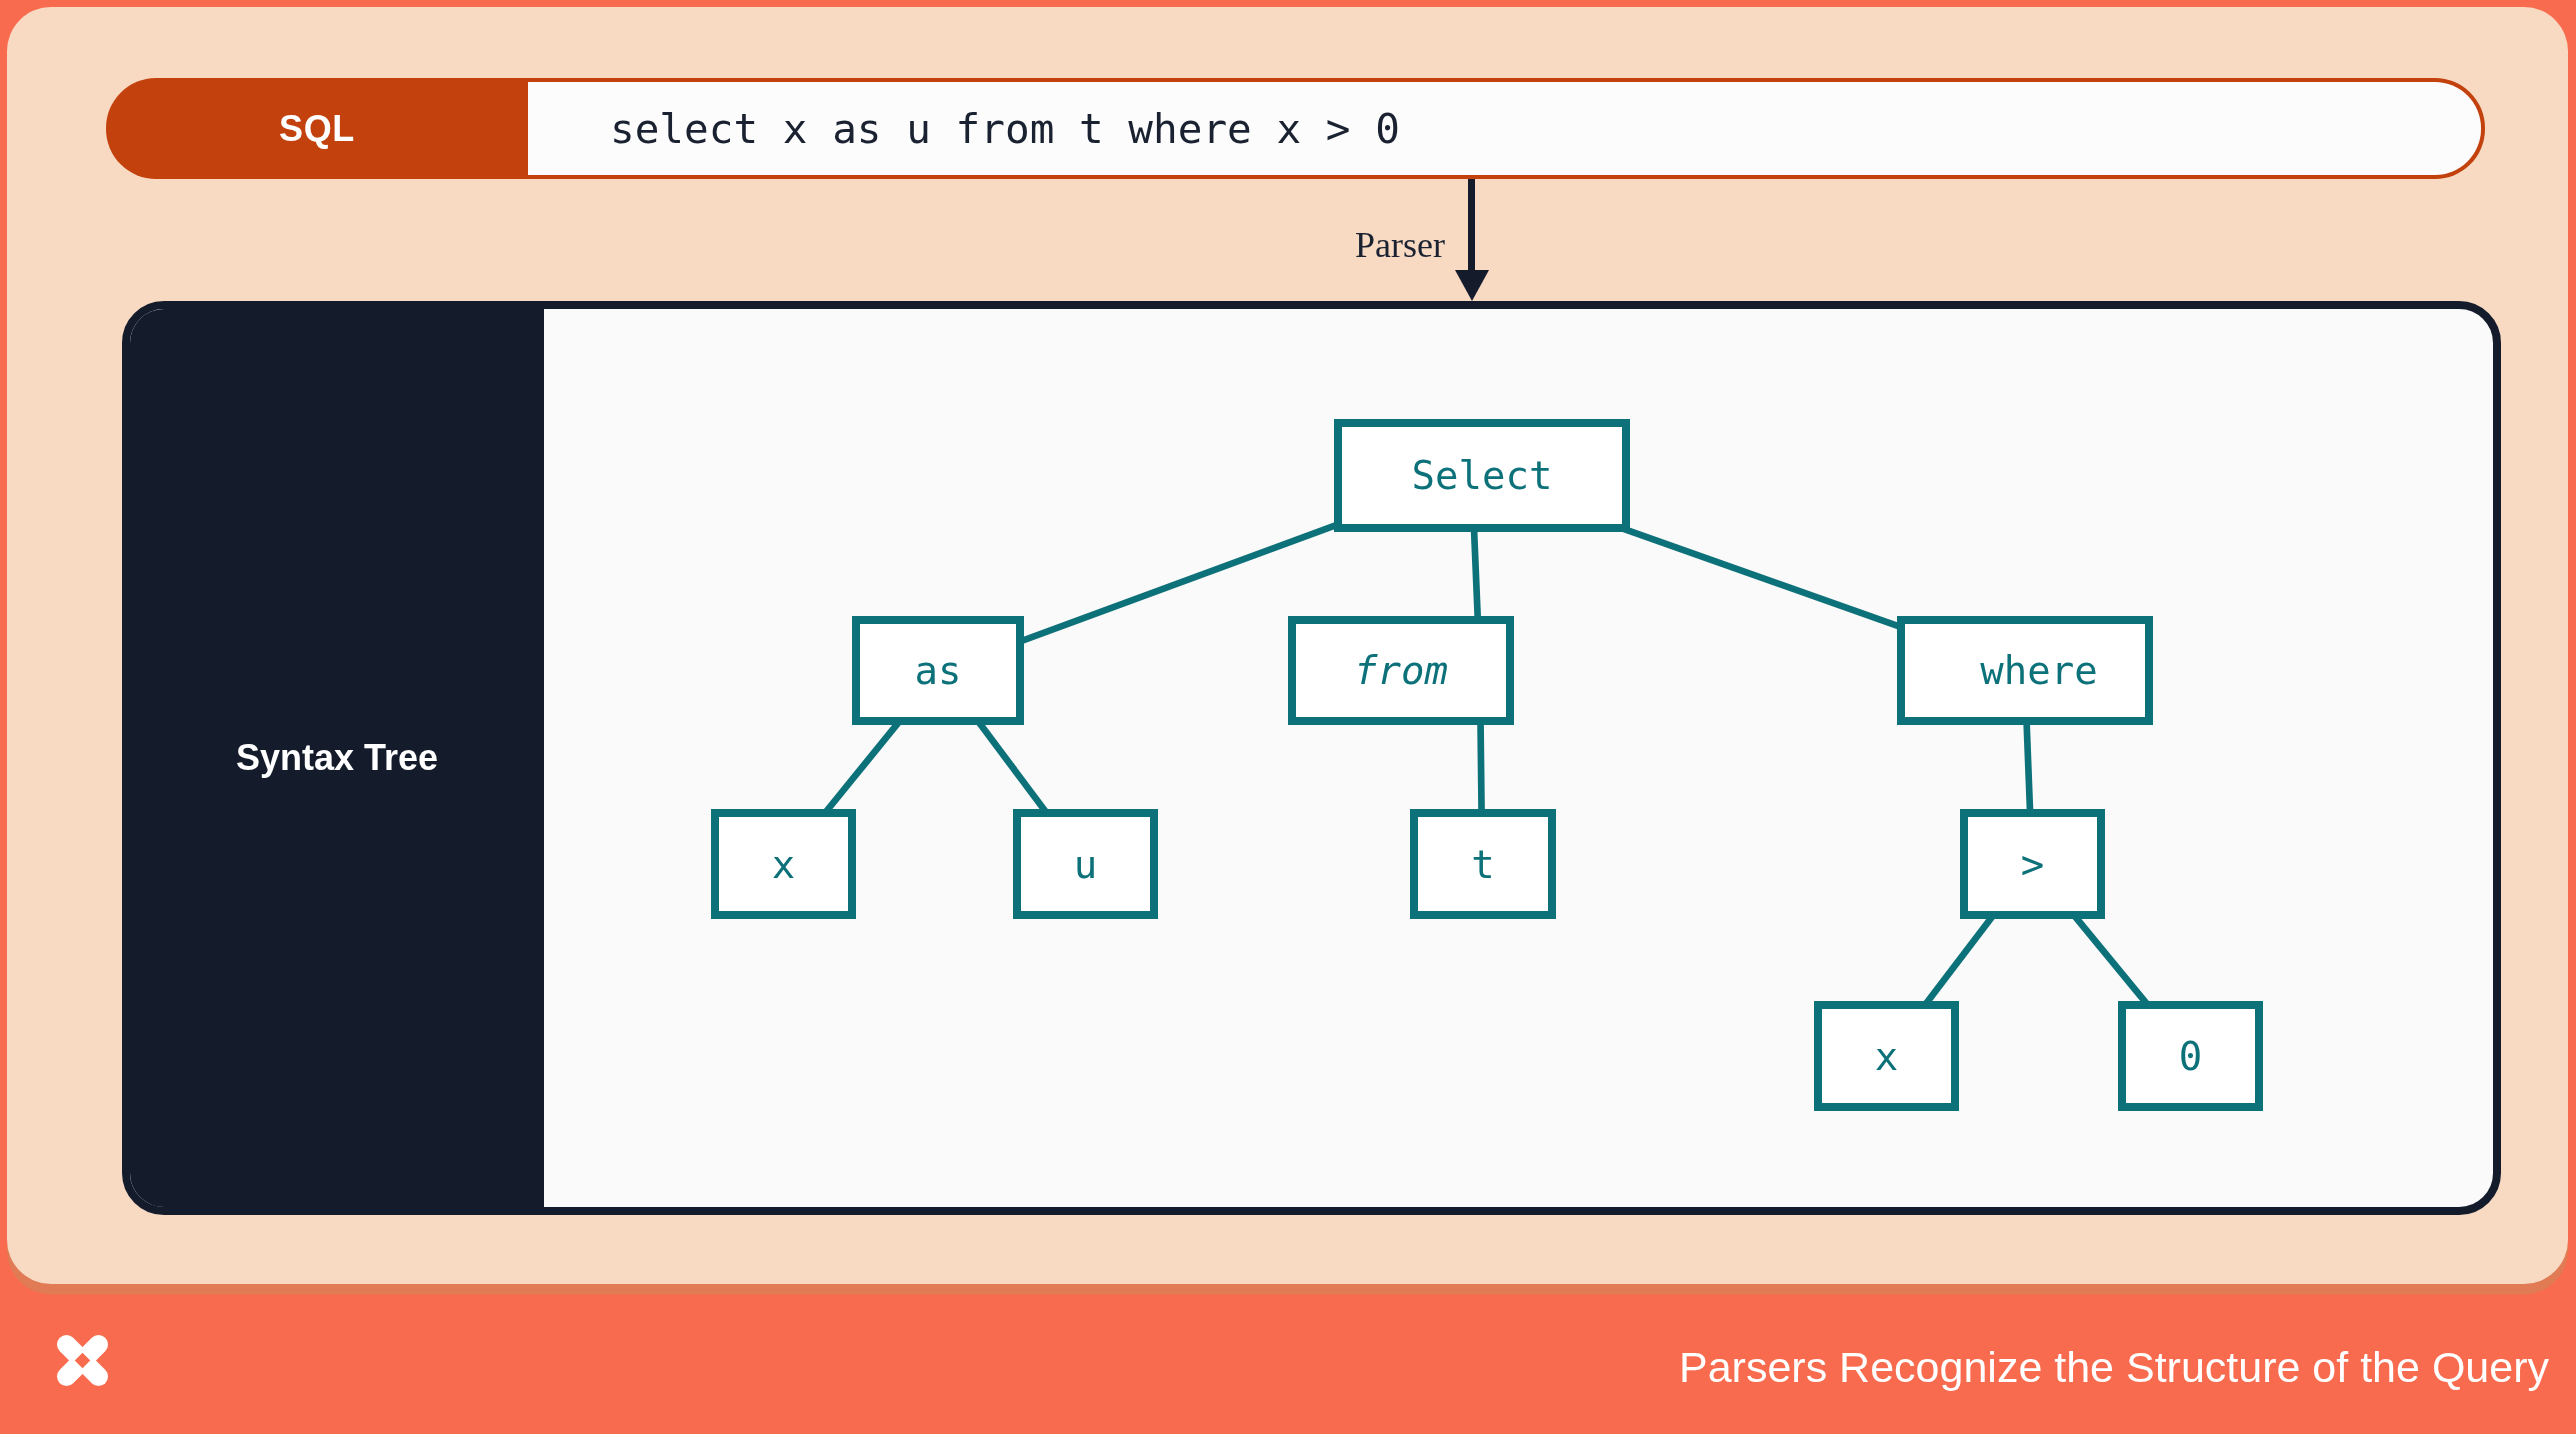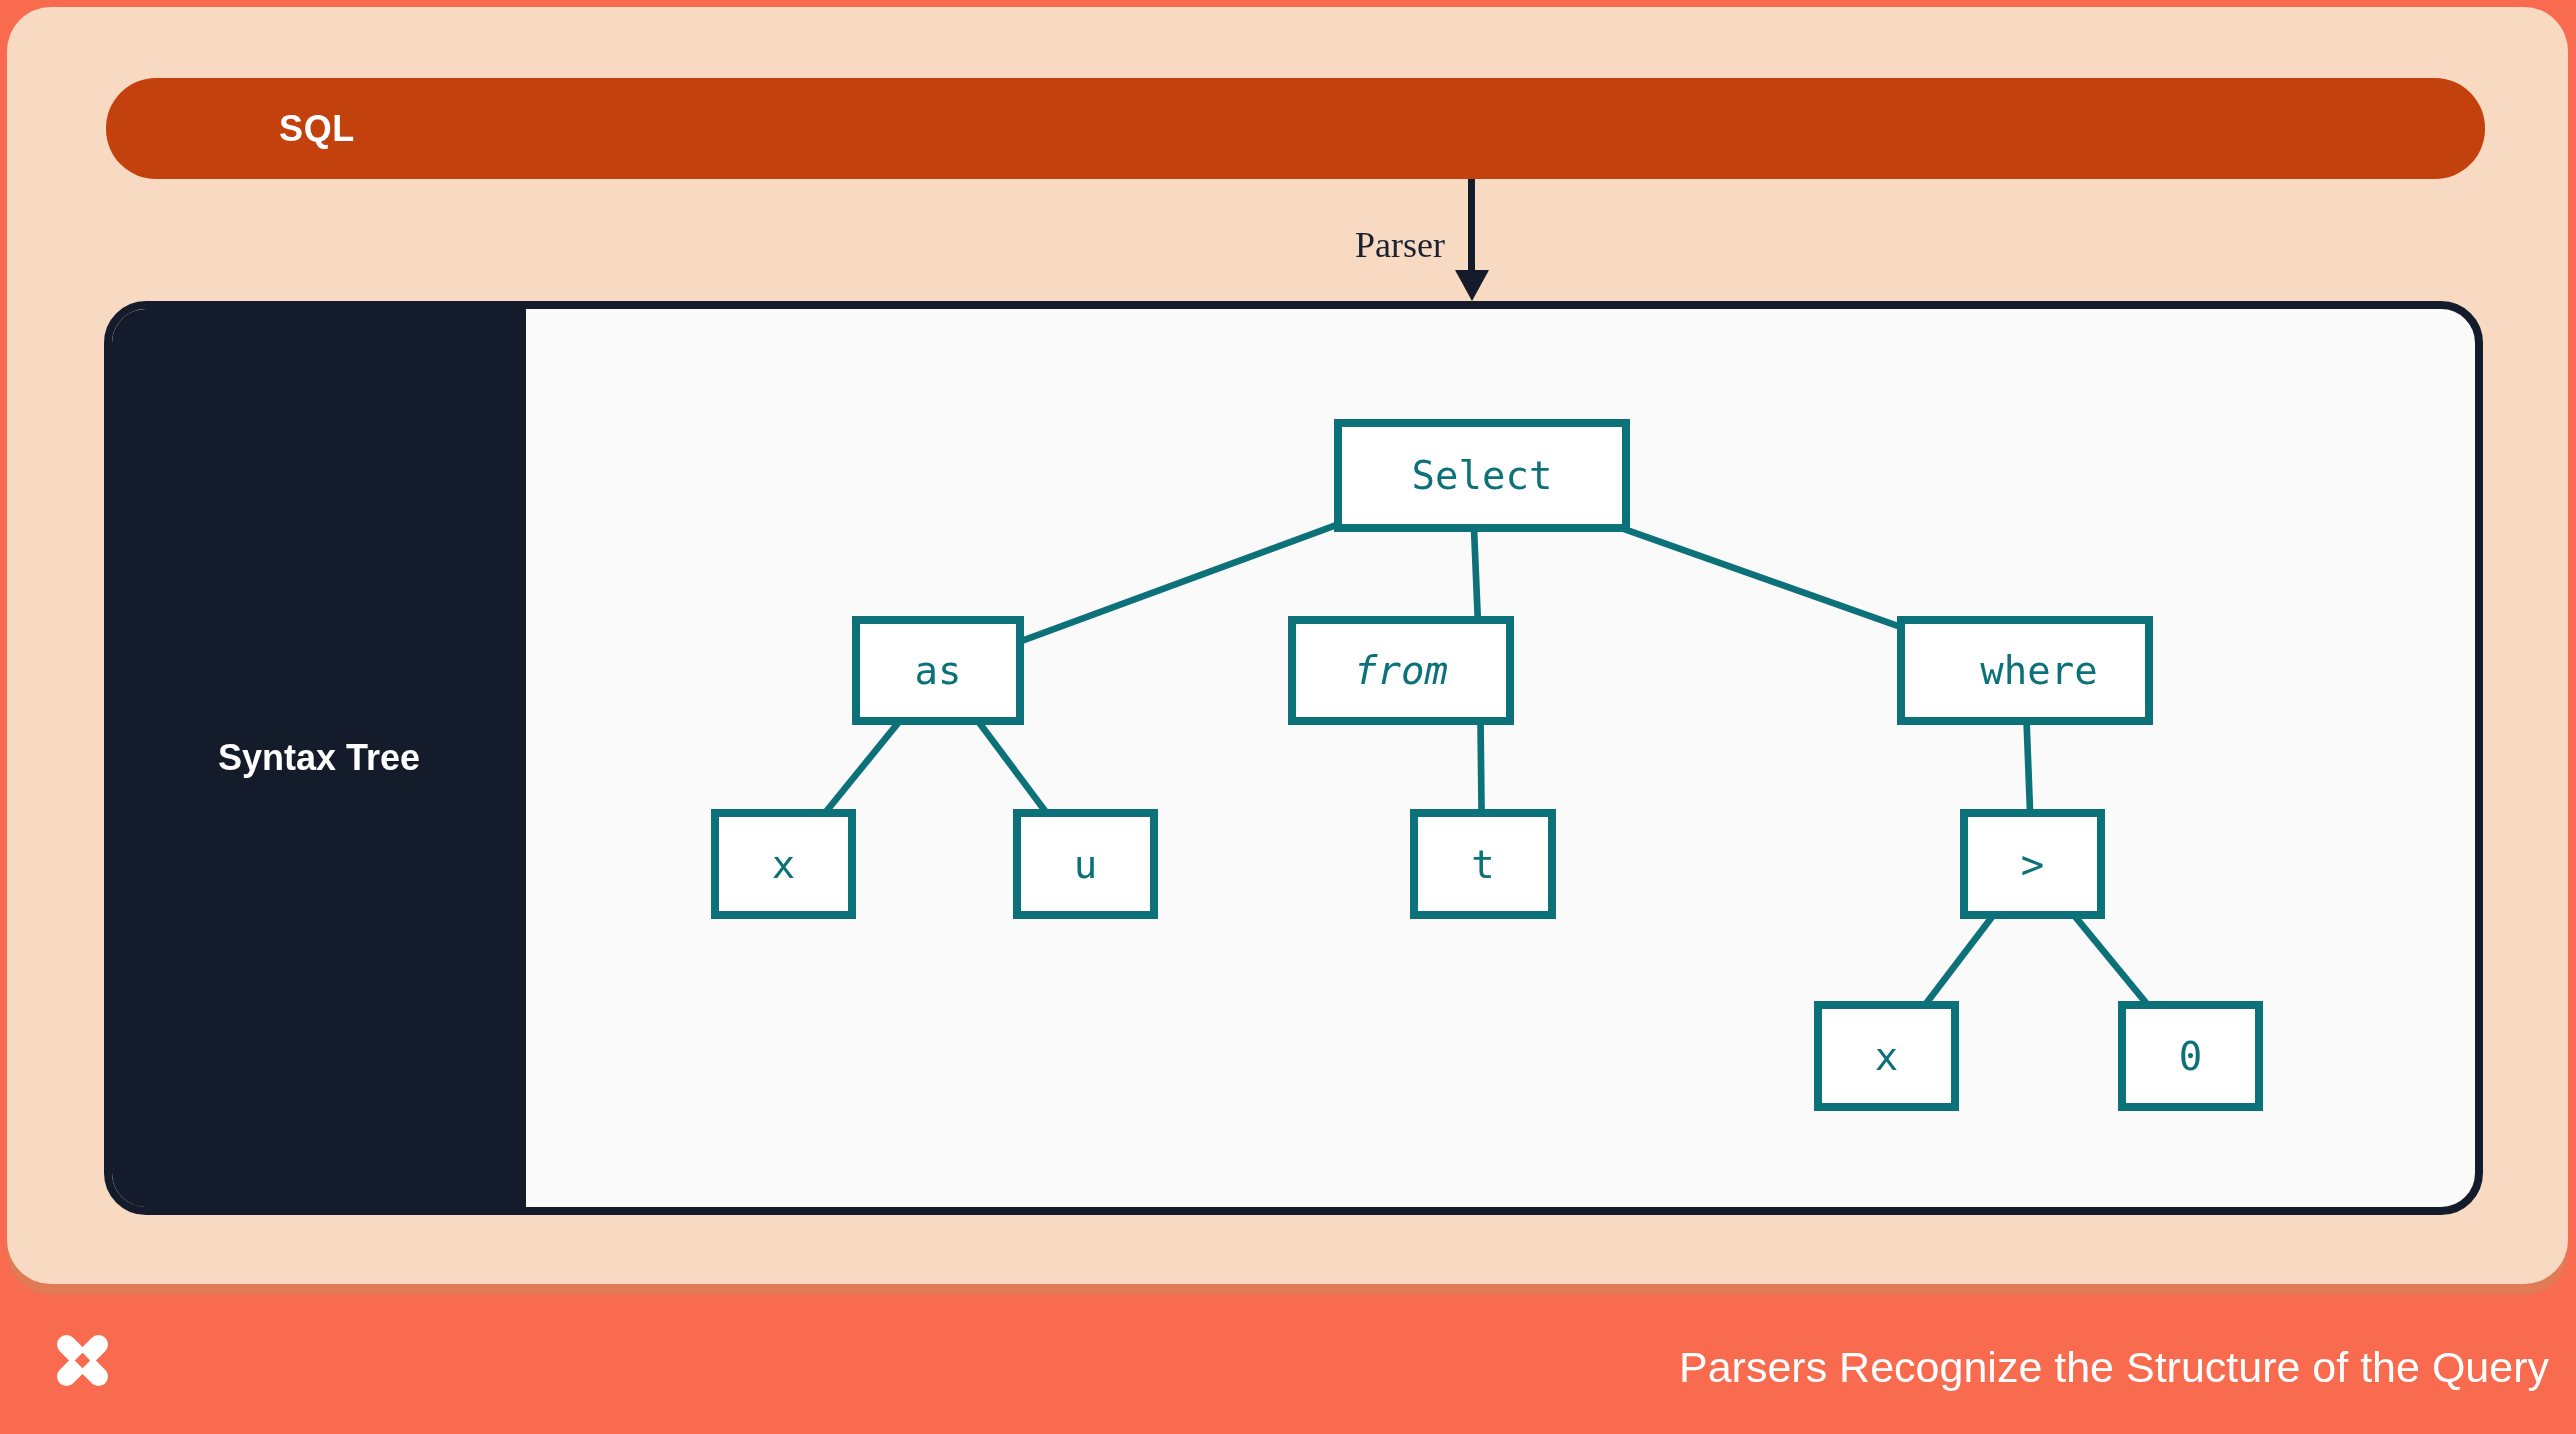--- a/index.html
+++ b/index.html
@@ -86,21 +86,21 @@
     width: 0; height: 0;
     border-left: 17px solid transparent;
     border-right: 17px solid transparent;
     border-top: 31px solid #141B2B;
     z-index: 3;
   }
 
   
   .tree-panel {
     position: absolute;
-    left: 104px; top: 301px;
+    left: 122px; top: 301px;
     width: 2379px; height: 914px;
     background: #FAFAFA;
     border: 8.2px solid #141B2B;
     border-radius: 42px;
     overflow: hidden;
     z-index: 1;
   }
   .panel-label-col {
     position: absolute;
     left: 0; top: 0; bottom: 0;
@@ -175,20 +175,23 @@
 </style>
 </head>
 <body>
 
 <div class="page">
 
   <div class="sheet"></div>
 
   <div class="sql-pill">
     <div class="sql-label">SQL</div>
+    <div class="sql-code-area">
+      <span class="sql-code">select x as u from t where x &gt; 0</span>
+    </div>
   </div>
 
   <div class="parser-label">Parser</div>
   <div class="arrow-line"></div>
   <div class="arrow-head"></div>
 
   <div class="tree-panel">
     <div class="panel-label-col">
       <span class="panel-label">Syntax Tree</span>
     </div>

